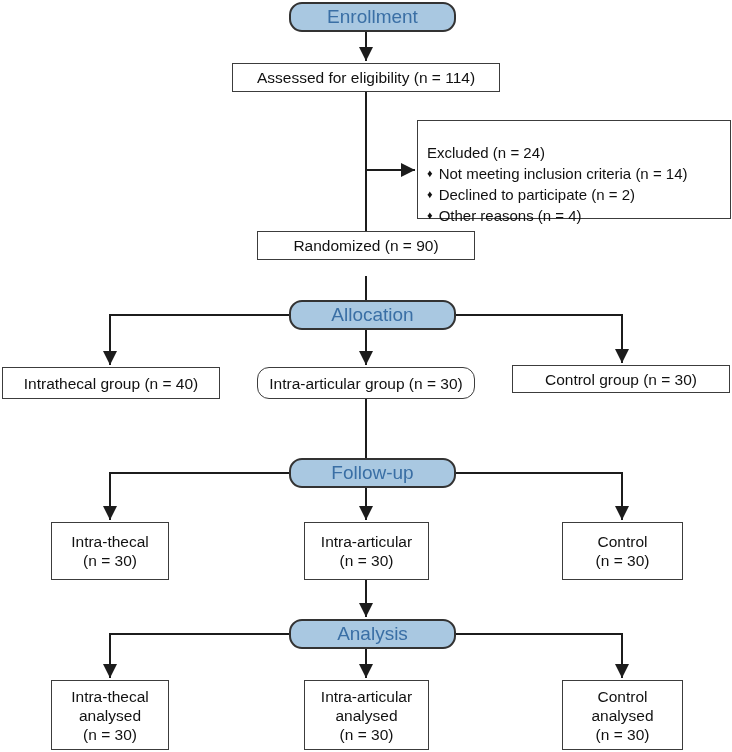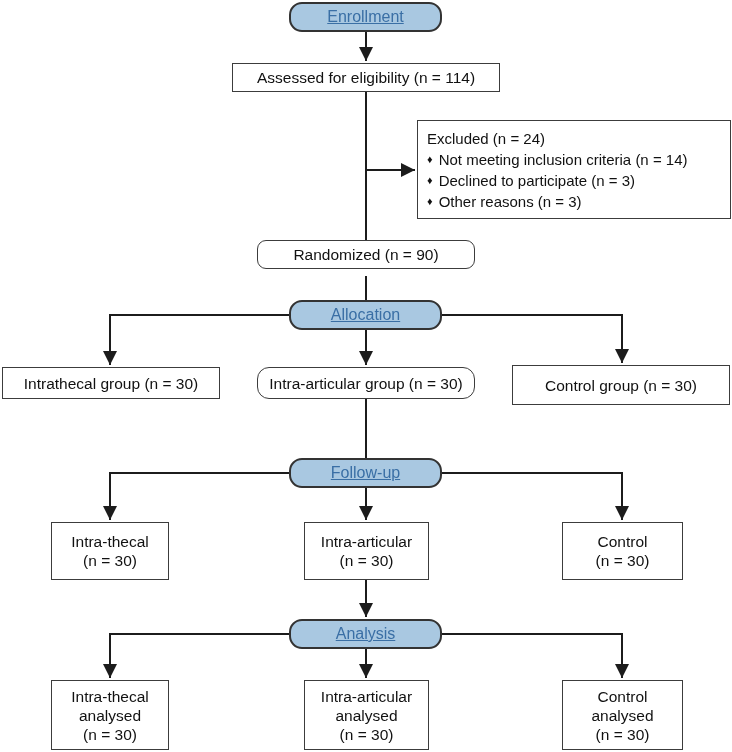--- a/index.html
+++ b/index.html
@@ -22,40 +22,39 @@
     align-items:center;
     justify-content:center;
     text-align:left;
     font-size:15.5px;
     line-height:19px;
     color:#111;
   }
   .stage{
     position:absolute;
     box-sizing:border-box;
-    width:153px;height:30px;
+    width:167px;height:30px;
     background:var(--stage-fill,#a9c8e1);
     border:2px solid #333333;
     border-radius:13px;
     display:flex;
     align-items:center;
     justify-content:center;
-    font-size:16px;
+    font-size:19px;
     color:var(--stage-text,#3a6fa5);
-    text-decoration:underline;
   }
   .excluded{
     position:absolute;
     box-sizing:border-box;
     background:#ffffff;
     border:1.5px solid #3c3c3c;
     font-size:15px;
     line-height:21px;
     color:#111;
-    padding:7px 8px 6px 9px;
+    padding:21px 8px 6px 9px;
     text-align:left;
   }
   .excluded .bullet-row{display:flex;gap:6px;}
   .excluded .bullet-glyph{font-size:11px;line-height:21px;}
 </style>
 </head>
 <body>
 
 <div id="canvas">
 
@@ -97,33 +96,33 @@
   <div class="box" style="left:232px;top:63px;width:268px;height:29px;">Assessed for eligibility (n = 114)</div>
 
   <div class="excluded" style="left:417px;top:120px;width:314px;height:99px;">
     <div>Excluded (n = 24)</div>
     <div class="bullet-row">
       <span class="bullet-glyph">♦</span>
       <span>Not meeting inclusion criteria (n = 14)</span>
     </div>
     <div class="bullet-row">
       <span class="bullet-glyph">♦</span>
-      <span>Declined to participate (n = 3)</span>
+      <span>Declined to participate (n = 2)</span>
     </div>
     <div class="bullet-row">
       <span class="bullet-glyph">♦</span>
-      <span>Other reasons (n = 3)</span>
+      <span>Other reasons (n = 4)</span>
     </div>
   </div>
 
-  <div class="box" style="left:257px;top:240px;width:218px;height:29px;border-radius:9px;">Randomized (n = 90)</div>
+  <div class="box" style="left:257px;top:231px;width:218px;height:29px;">Randomized (n = 90)</div>
 
-  <div class="box" style="left:2px;top:367px;width:218px;height:32px;">Intrathecal group (n = 30)</div>
+  <div class="box" style="left:2px;top:367px;width:218px;height:32px;">Intrathecal group (n = 40)</div>
   <div class="box" style="left:257px;top:367px;width:218px;height:32px;border-radius:12px;">Intra-articular group (n = 30)</div>
-  <div class="box" style="left:512px;top:365px;width:218px;height:40px;">Control group (n = 30)</div>
+  <div class="box" style="left:512px;top:365px;width:218px;height:28px;">Control group (n = 30)</div>
 
   <div class="box" style="left:51px;top:522px;width:118px;height:58px;">
     <div>Intra-thecal</div>
     <div>(n = 30)</div>
   </div>
   <div class="box" style="left:304px;top:522px;width:125px;height:58px;">
     <div>Intra-articular</div>
     <div>(n = 30)</div>
   </div>
   <div class="box" style="left:562px;top:522px;width:121px;height:58px;">

